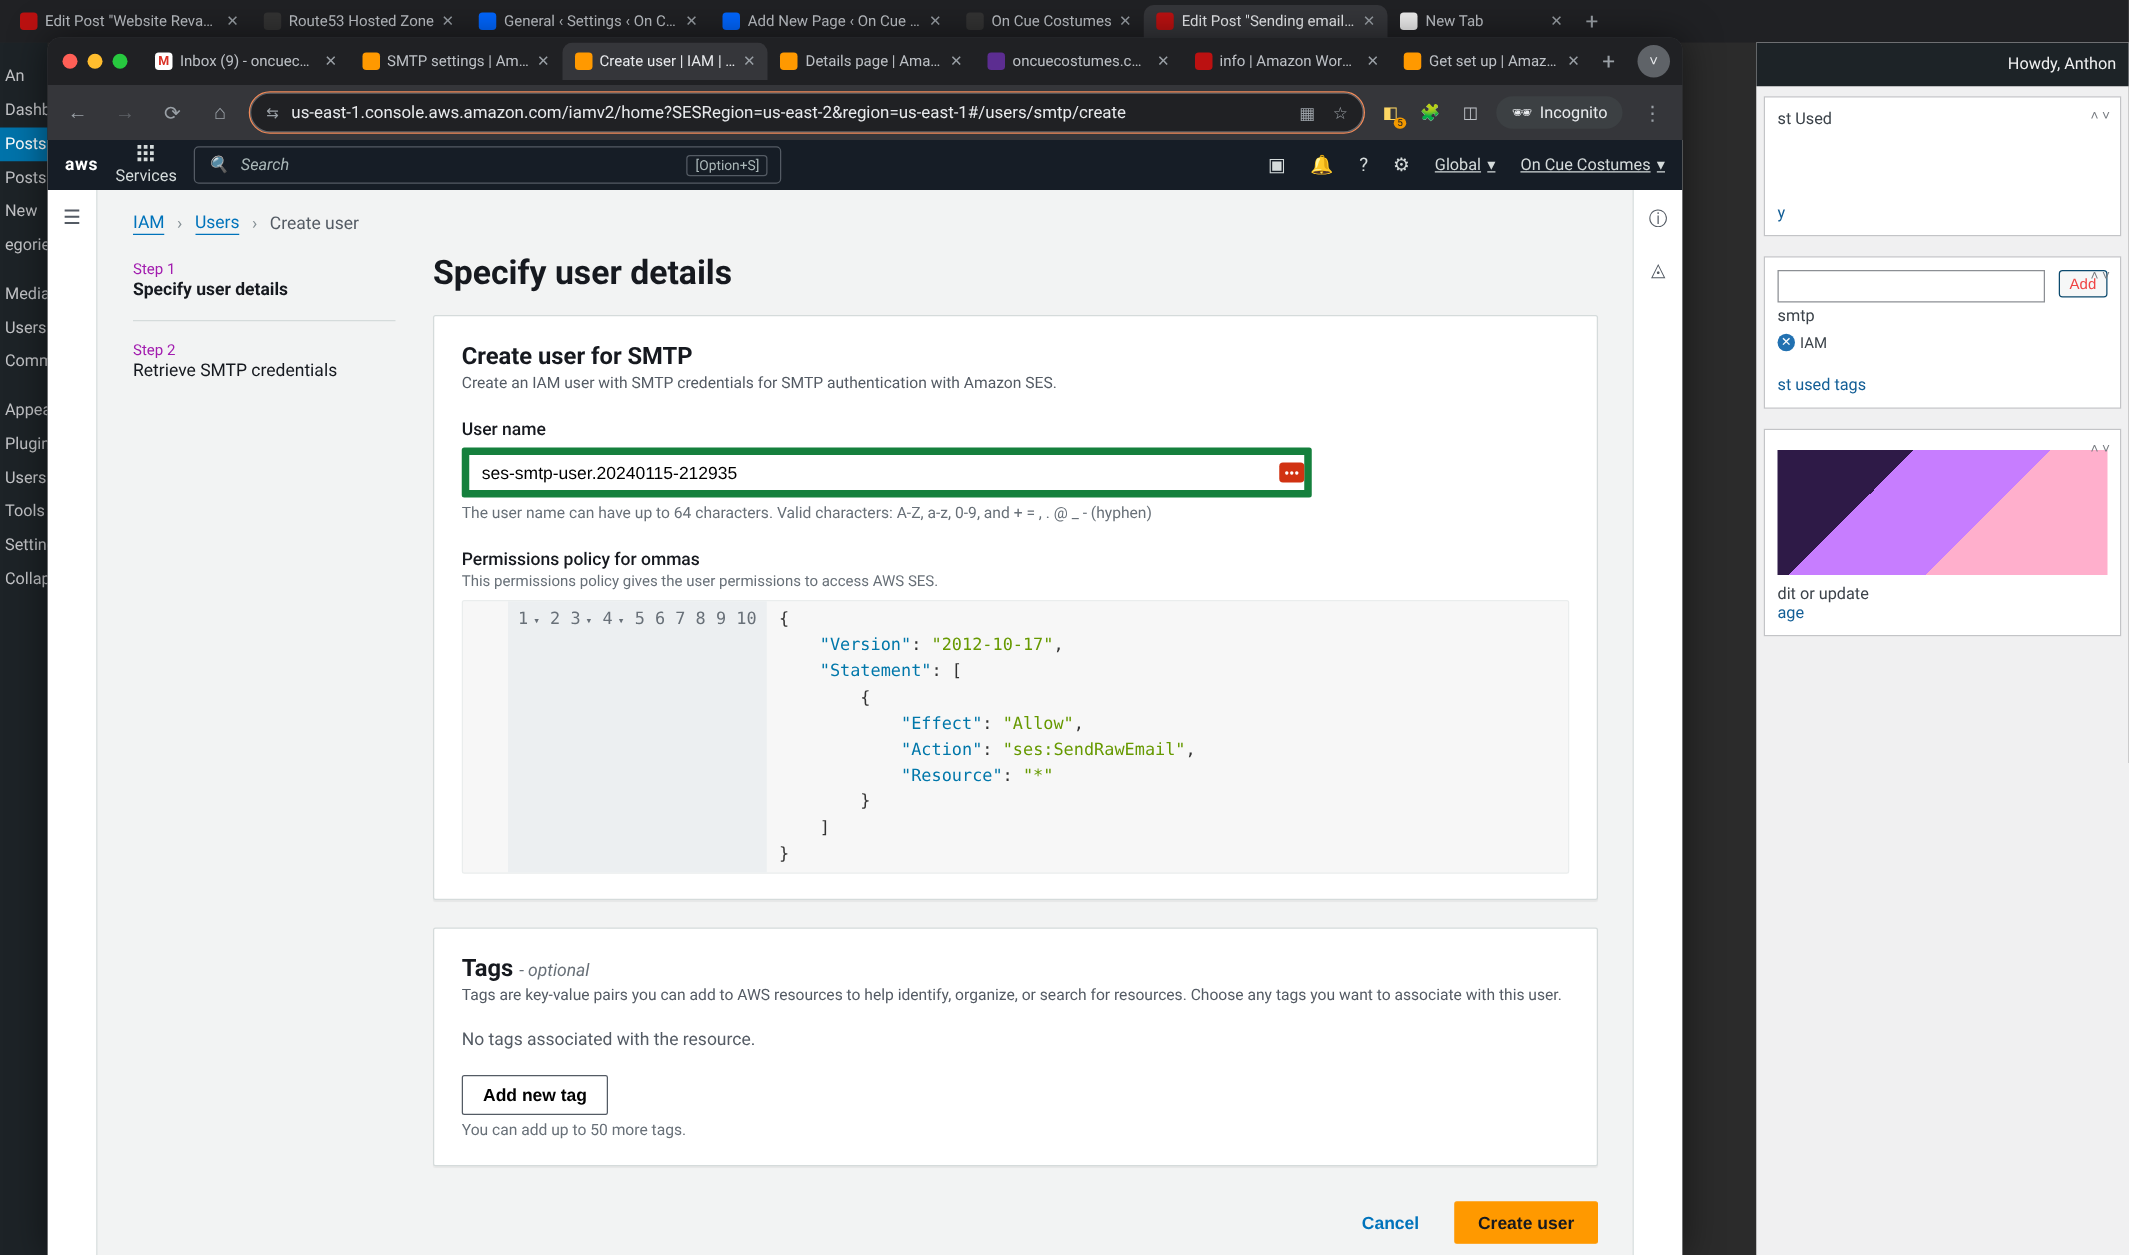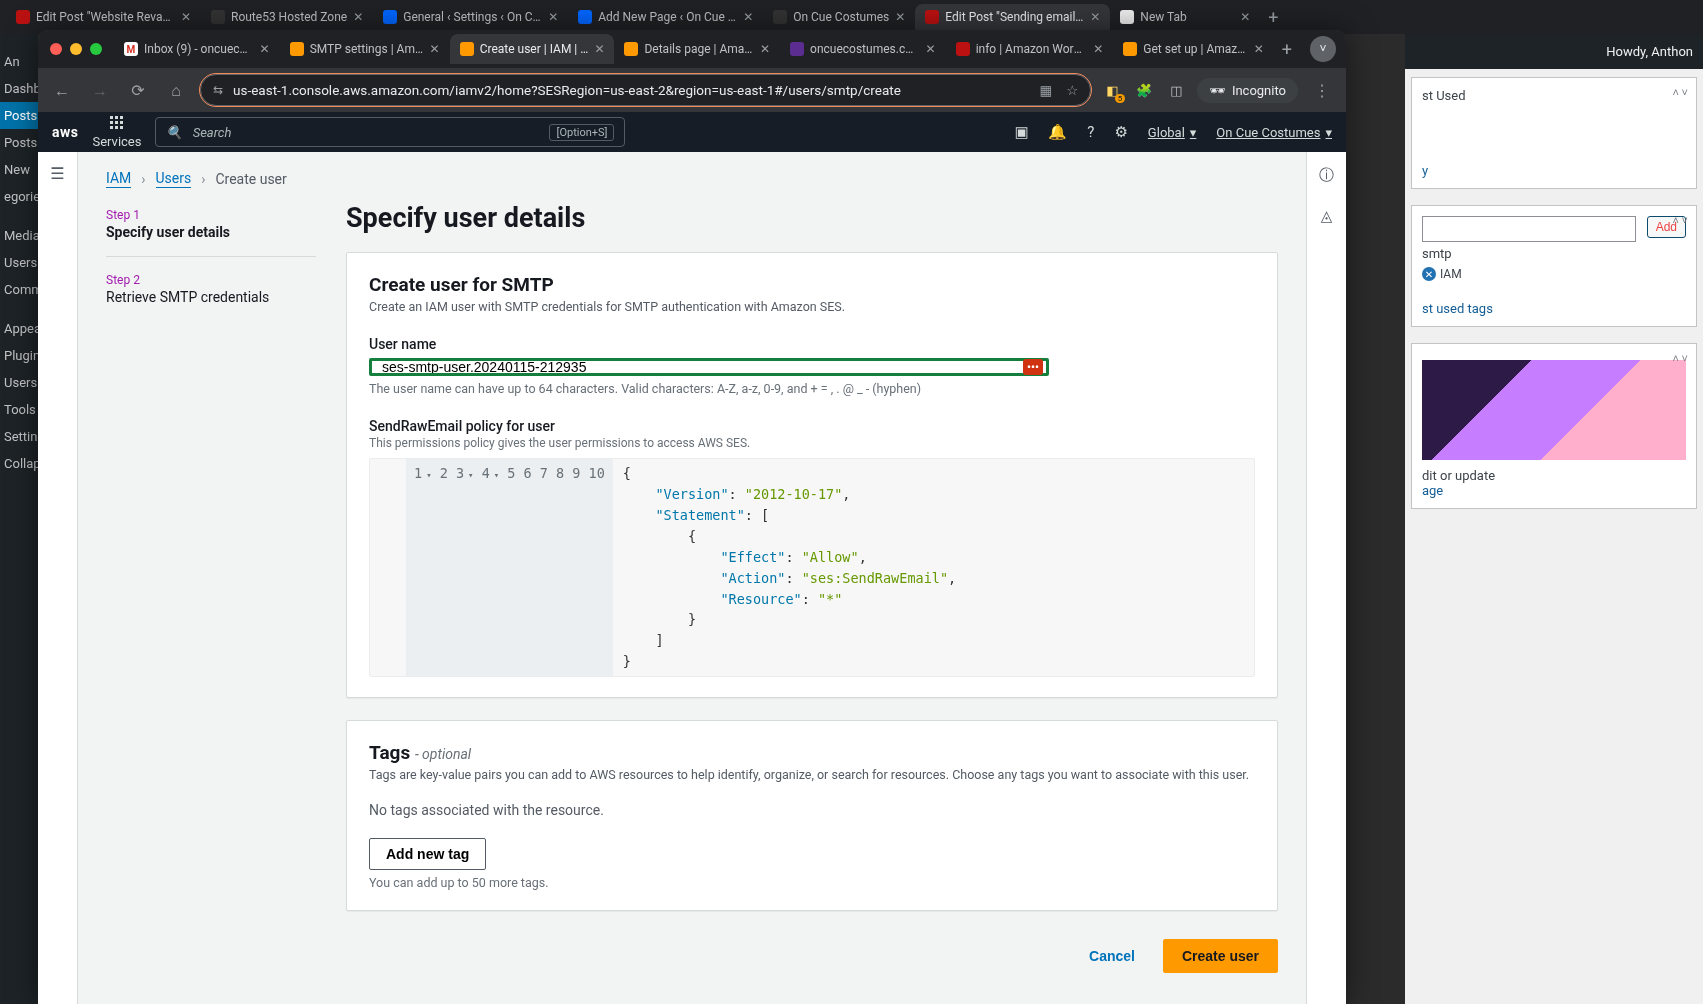--- a/index.html
+++ b/index.html
@@ -109,21 +109,21 @@
 .step-name { font-size:14px; color:#16191f; margin-top:2px;}
 .step.active .step-name{ font-weight:700;}
 .step-div { border:none; border-top:1px solid #d5dbdb; margin:16px 0;}
 
 .page-title { font-size:27px; font-weight:700; margin-bottom:18px;}
 .panel { background:#fff; border:1px solid #d5dbdb; border-radius:2px; padding:20px 22px; margin-bottom:22px; box-shadow:0 1px 1px rgba(0,0,0,.05);}
 .panel h2 { font-size:19px; font-weight:700; margin-bottom:3px;}
 .panel .sub { font-size:12.5px; color:#545b64;}
 .field-label { font-size:14px; font-weight:500; margin-top:22px; margin-bottom:6px;}
 .input-wrap { position:relative; max-width:680px;}
-.text-input { width:100%; height:18px; border:3px solid #15803d; border-radius:2px; padding:0 36px 0 10px; font-size:14px;}
+.text-input { width:100%; height:40px; border:6px solid #15803d; border-radius:2px; padding:0 36px 0 10px; font-size:14px;}
 .input-badge { position:absolute; right:6px; top:50%; transform:translateY(-50%); background:#d13212; color:#fff; border-radius:3px; width:20px; height:16px; display:flex; align-items:center; justify-content:center; font-size:11px; font-weight:bold;}
 .help-text { font-size:12.5px; color:#687078; margin-top:5px;}
 .section-label { font-size:14px; font-weight:500; margin-top:22px;}
 .section-sub { font-size:12px; color:#687078; margin-top:2px;}
 
 .code-block { background:#f7f7f7; border:1px solid #eaeded; border-radius:2px; margin-top:8px; font-family: Menlo, Consolas, monospace; font-size:13.5px; display:flex;padding-left:36px;}
 .gutter { background:#eceff1; color:#687078; padding:4px 8px; text-align:right; user-select:none; line-height:1.55;}
 .gutter .fold{font-size:9px; color:#687078; padding-left:4px;}
 .code { padding:4px 10px; white-space:pre; line-height:1.55;}
 .tok-str{color:#690;} .tok-key{color:#07a;} .tok-punc{color:#333;}
@@ -389,21 +389,21 @@
               <h2>Create user for SMTP</h2>
               <div class="sub">Create an IAM user with SMTP credentials for SMTP authentication with Amazon SES.</div>
 
               <div class="field-label">User name</div>
               <div class="input-wrap">
                 <input class="text-input" value="ses-smtp-user.20240115-212935" style="">
                 <span class="input-badge">•••</span>
               </div>
               <div class="help-text">The user name can have up to 64 characters. Valid characters: A-Z, a-z, 0-9, and + = , . @ _ - (hyphen)</div>
 
-              <div class="section-label">SendRawEmail policy for user</div>
+              <div class="section-label">Permissions policy for ommas</div>
               <div class="section-sub">This permissions policy gives the user permissions to access AWS SES.</div>
               <div class="code-block">
                 <div class="gutter"> 1<span class="fold">▾</span>
  2 
  3<span class="fold">▾</span>
  4<span class="fold">▾</span>
  5 
  6 
  7 
  8 

